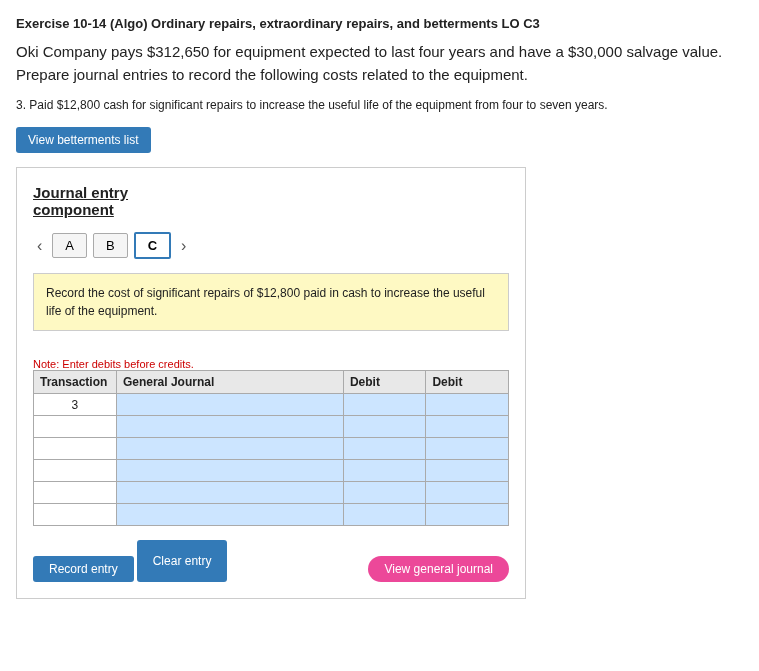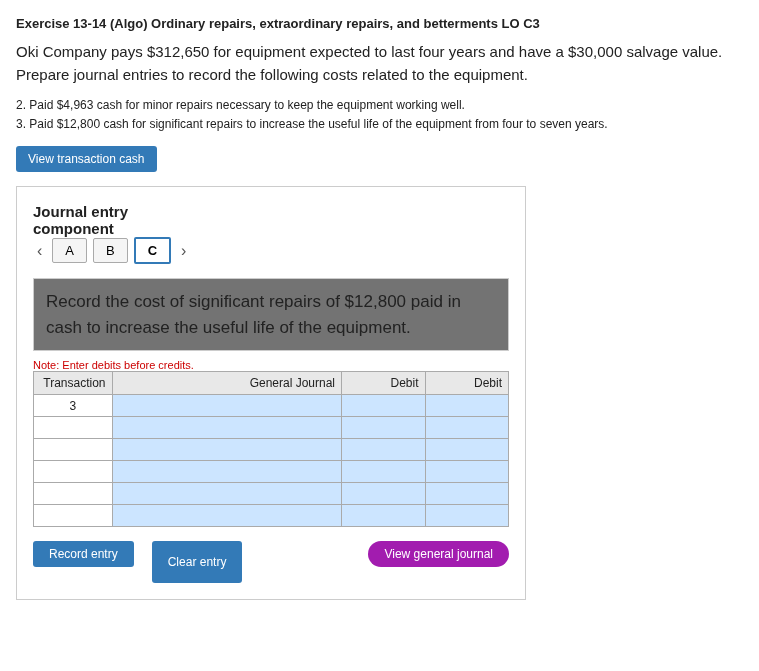--- a/index.html
+++ b/index.html
@@ -41,20 +41,22 @@
     }
     .worksheet-container {
       border: 1px solid #ccc;
       padding: 16px;
       width: 510px;
       background: #fff;
     }
     .worksheet-title {
       font-size: 15px;
       font-weight: bold;
+      margin-bottom: 14px;
+      text-decoration: underline;
     }
     .tab-nav {
       display: flex;
       align-items: center;
       margin-bottom: 14px;
       gap: 6px;
     }
     .tab-nav .nav-arrow {
       font-size: 16px;
       cursor: pointer;
@@ -72,42 +74,42 @@
       border-radius: 2px;
     }
     .tab-btn.active {
       background: #fff;
       border: 2px solid #337ab7;
       font-weight: bold;
     }
     .instruction-box {
       border: 1px solid #ccc;
       padding: 10px 12px;
-      font-size: 17px;
+      font-size: 12px;
       line-height: 1.5;
-      margin-bottom: 8px;
-      background: #737373;
+      margin-bottom: 27px;
+      background: #fef9c3;
     }
     .note-text {
       color: #c00;
       font-size: 11px;
       margin-bottom: 0;
     }
     .journal-table {
       width: 100%;
       border-collapse: collapse;
       font-size: 12px;
       margin-bottom: 14px;
     }
     .journal-table th {
       border: 1px solid #aaa;
       background: #e8e8e8;
       padding: 4px 6px;
-      text-align: right;
-      font-weight: normal;
+      text-align: left;
+      font-weight: bold;
     }
     .journal-table td {
       border: 1px solid #aaa;
       padding: 2px 4px;
     }
     .journal-table td.transaction-num {
       text-align: center;
       background: #fff;
       width: 60px;
     }
@@ -127,67 +129,66 @@
       width: 100%;
       border: none;
       background: transparent;
       font-size: 12px;
       outline: none;
       padding: 1px 2px;
     }
     .row-height { height: 22px; }
     .action-buttons {
       display: flex;
-      gap: 18px;
-      align-items: flex-start;
+      gap: 3px;
+      align-items: flex-end;
     }
     .btn-record {
       background-color: #337ab7;
       color: #fff;
       border: none;
       padding: 6px 16px;
       font-size: 12px;
       cursor: pointer;
       border-radius: 3px;
     }
     .btn-clear {
       background-color: #337ab7;
       color: #fff;
       border: none;
       padding: 14px 16px;
       font-size: 12px;
       cursor: pointer;
       border-radius: 3px;
     }
     .btn-view-journal {
-      background-color: #a21caf;
+      background-color: #ec4899;
       color: #fff;
       border: none;
       padding: 6px 16px;
       font-size: 12px;
       cursor: pointer;
       border-radius: 13px;
       margin-left: auto;
     }
   </style>
 </head>
 <body>
 
 
 
-<div class="exercise-title">Exercise 13-14 (Algo) Ordinary repairs, extraordinary repairs, and betterments LO C3</div>
+<div class="exercise-title">Exercise 10-14 (Algo) Ordinary repairs, extraordinary repairs, and betterments LO C3</div>
 
 <div class="exercise-description">Oki Company pays $312,650 for equipment expected to last four years and have a $30,000 salvage value. Prepare journal entries to record the following costs related to the equipment.</div>
 
 <div class="numbered-list">
-  <p>2. Paid $4,963 cash for minor repairs necessary to keep the equipment working well.</p>
   <p>3. Paid $12,800 cash for significant repairs to increase the useful life of the equipment from four to seven years.</p>
 </div>
 
-<button class="btn-view-transaction">View transaction cash</button>
+<button class="btn-view-transaction">View betterments list</button>
 
 <div class="worksheet-container">
   <div class="worksheet-title">
     <span>Journal entry</span><br>
     <span>component</span>
   </div>
 
   <div class="tab-nav">
     <button class="nav-arrow">‹</button>
     <button class="tab-btn">A</button>

